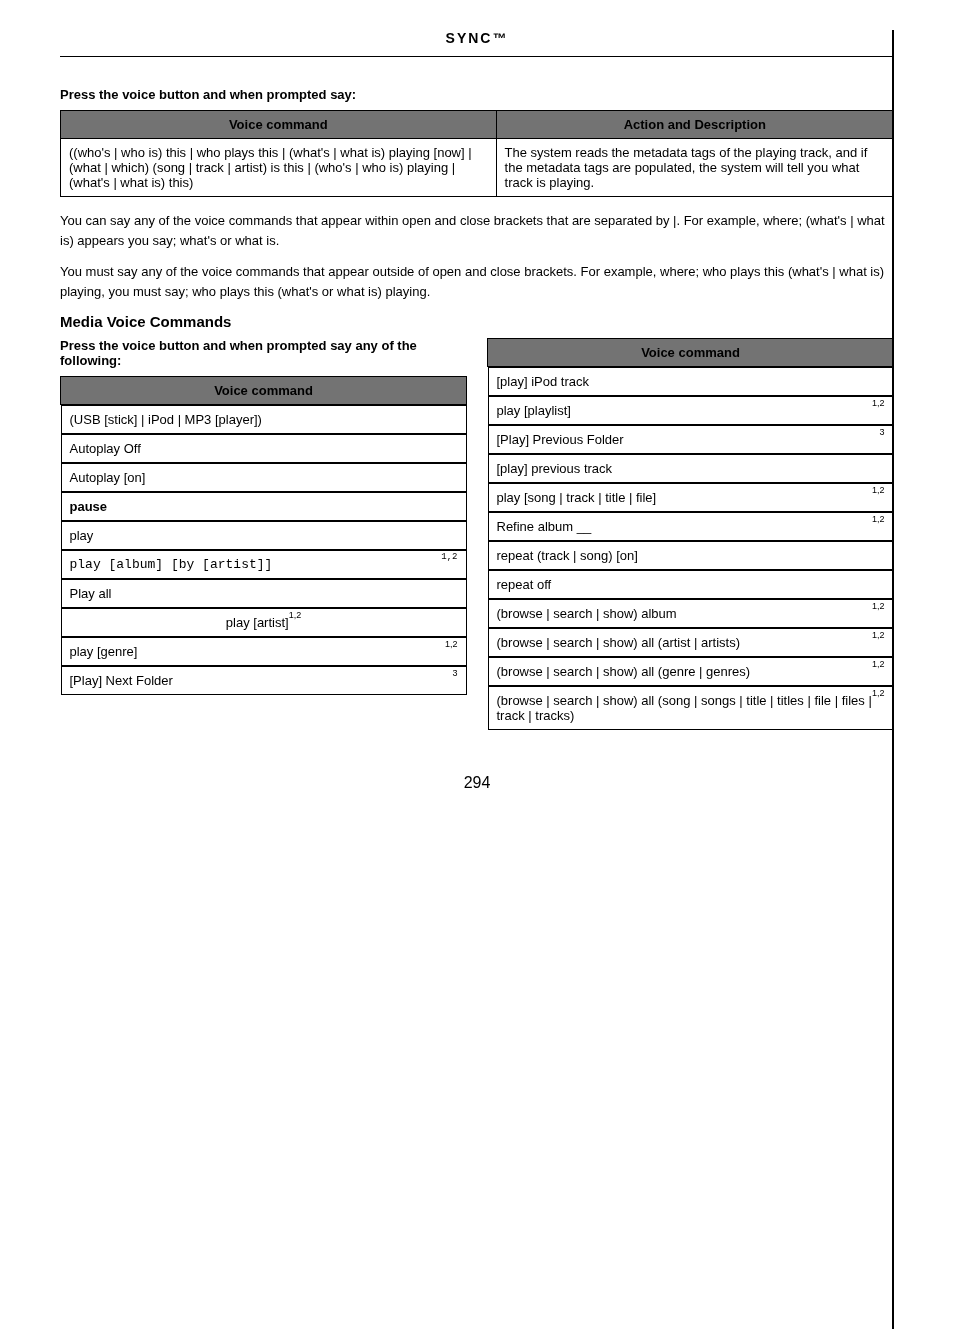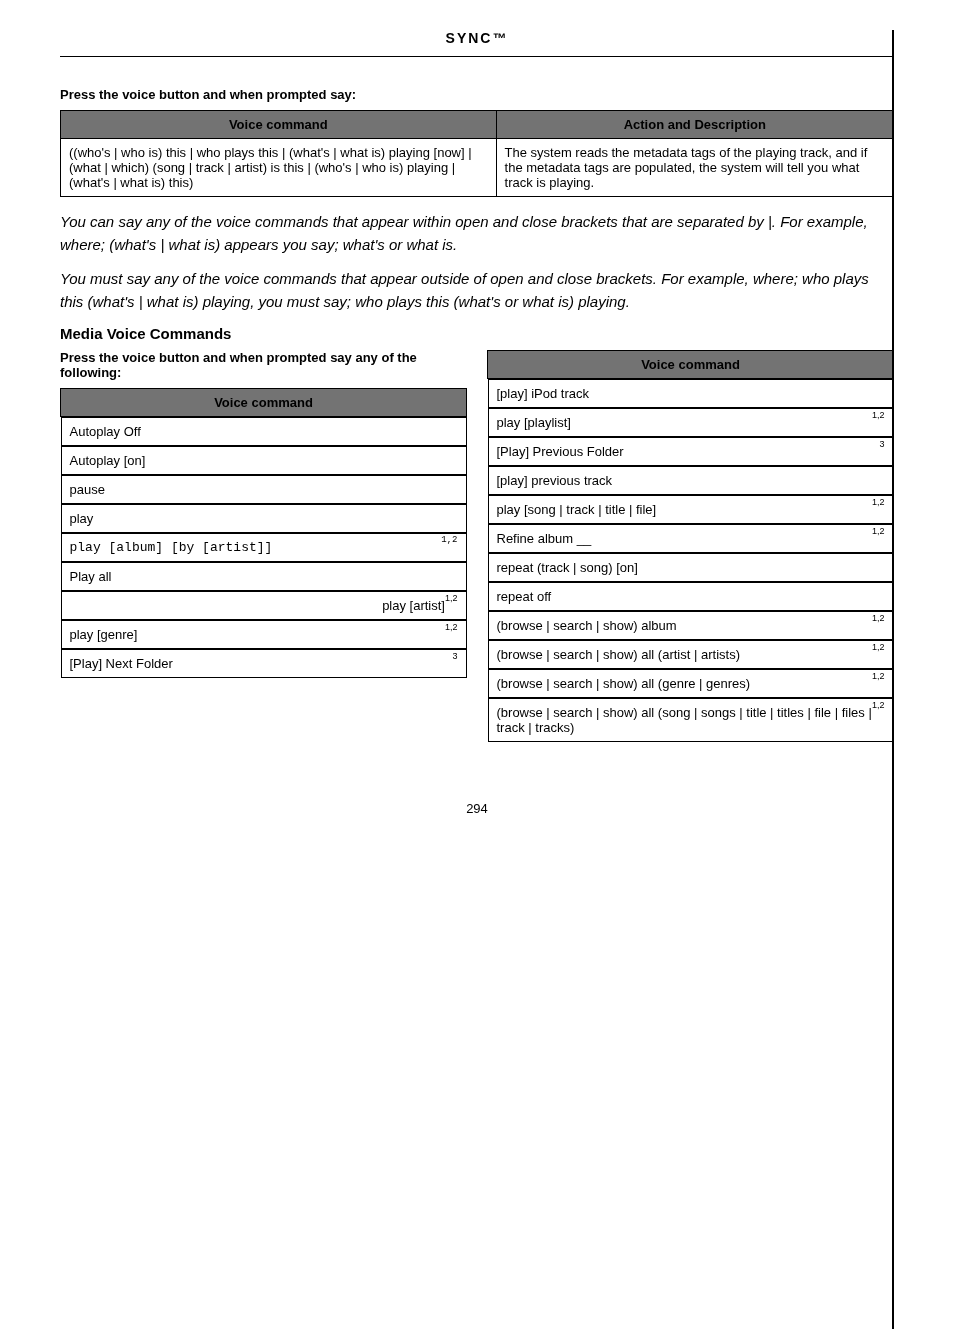--- a/index.html
+++ b/index.html
@@ -43,22 +43,21 @@
     }
     table td {
       border: 1px solid #000;
       padding: 6px 8px;
       font-size: 13px;
       vertical-align: top;
     }
     .paragraph {
       margin-bottom: 12px;
       line-height: 1.5;
-      font-size: 15px;
-      font-style: italic;
+      font-size: 13px;
     }
     .section-title {
       font-weight: bold;
       font-size: 15px;
       margin-bottom: 8px;
       margin-top: 8px;
     }
     .sub-section-label {
       font-weight: bold;
       font-size: 13px;
@@ -75,22 +74,22 @@
     .right-col {
       flex: 1;
     }
     .superscript {
       font-size: 9px;
       vertical-align: super;
       line-height: 0;
     }
     .page-number {
       text-align: center;
-      margin-top: 45px;
-      font-size: 13px;
+      margin-top: 30px;
+      font-size: 16px;
     }
     .footer-text {
       position: absolute;
       bottom: 20px;
       left: 60px;
       font-size: 10px;
       color: #555;
     }
     .page-wrapper {
       position: relative;
@@ -139,53 +138,58 @@
   <div class="two-col-layout">
     <div class="left-col">
       <div class="sub-section-label">Press the voice button and when prompted say any of the following:</div>
       <table id="left-table">
         <thead>
           <tr>
             <th>Voice command</th>
           </tr>
         </thead>
         <tbody id="left-tbody">
+        <tr>
+              <td style="display: flex; justify-content: space-between; align-items: flex-start;">
+                <span>(USB [stick] | iPod | MP3 [player])</span>
+              </td>
+            </tr>
             <tr>
               <td style="display: flex; justify-content: space-between; align-items: flex-start;">
                 <span>Autoplay Off</span>
               </td>
             </tr>
             <tr>
               <td style="display: flex; justify-content: space-between; align-items: flex-start;">
                 <span>Autoplay [on]</span>
               </td>
             </tr>
             <tr>
-              <td style="display: flex; justify-content: space-between; align-items: flex-start;">
+              <td style="display: flex; justify-content: space-between; align-items: flex-start; font-weight: bold;">
                 <span>pause</span>
               </td>
             </tr>
             <tr>
               <td style="display: flex; justify-content: space-between; align-items: flex-start;">
                 <span>play</span>
               </td>
             </tr>
             <tr>
               <td style="display: flex; justify-content: space-between; align-items: flex-start; font-family: Liberation Mono, monospace;">
                 <span>play [album] [by [artist]]</span>
                 <span class="superscript">1,2</span>
               </td>
             </tr>
             <tr>
               <td style="display: flex; justify-content: space-between; align-items: flex-end;">
                 <span>Play all</span>
               </td>
             </tr>
             <tr>
-              <td style="display: flex; justify-content: flex-end; align-items: flex-start;">
+              <td style="display: flex; justify-content: center; align-items: flex-start;">
                 <span>play [artist]</span>
                 <span class="superscript">1,2</span>
               </td>
             </tr>
             <tr>
               <td style="display: flex; justify-content: space-between; align-items: flex-start;">
                 <span>play [genre]</span>
                 <span class="superscript">1,2</span>
               </td>
             </tr>

